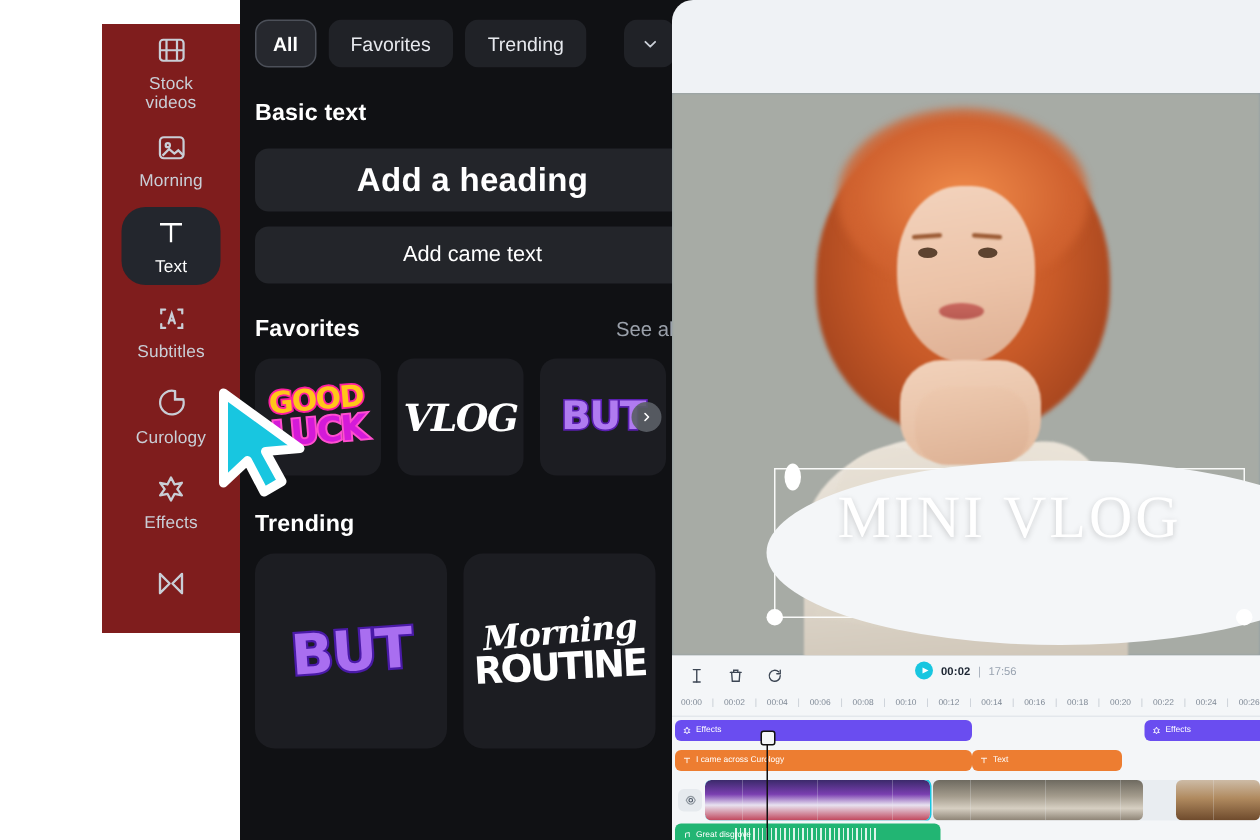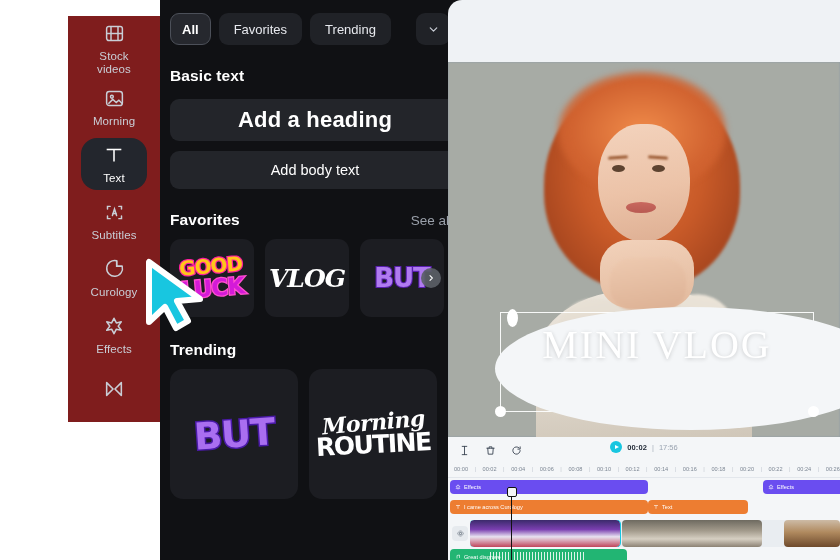--- a/index.html
+++ b/index.html
@@ -121,21 +121,21 @@
   .armL{position:absolute;left:104px;top:236px;width:78px;height:120px;border-radius:40px 20px 0 0;
     background:linear-gradient(160deg,#e9e2d7,#d8d0c2);transform:rotate(9deg);filter:blur(.8px);}
   .armR{position:absolute;left:212px;top:232px;width:80px;height:124px;border-radius:20px 40px 0 0;
     background:linear-gradient(200deg,#ece5da,#d9d1c3);transform:rotate(-9deg);filter:blur(.8px);}
   .hands{position:absolute;left:152px;top:178px;width:94px;height:68px;border-radius:28px;
     background:linear-gradient(170deg,#f2d2bb,#e2b99c);filter:blur(.7px);}
   .hands2{position:absolute;left:162px;top:196px;width:76px;height:52px;border-radius:22px;
     background:linear-gradient(170deg,#eecab0,#dcb093);filter:blur(.8px);}
 
   
-  .sel-box{position:absolute;left:52px;top:250px;width:312px;height:98px;border:1.5px solid rgba(255,255,255,.92);}
+  .sel-box{position:absolute;left:68px;top:250px;width:312px;height:98px;border:1.5px solid rgba(255,255,255,.92);}
   .hdl{position:absolute;width:11px;height:11px;border-radius:50%;background:#fff;}
   .hdl.tl{left:-6px;top:-6px;} .hdl.tr{right:-6px;top:-6px;}
   .hdl.bl{left:-6px;bottom:-6px;} .hdl.br{right:-6px;bottom:-6px;}
   .ov-title{
     position:absolute;left:0;right:0;top:11px;text-align:center;color:#fff;
     font-family:"Liberation Serif", serif;font-size:40px;letter-spacing:2px;line-height:42px;
     text-shadow:0 1px 4px rgba(0,0,0,.18);
   }
   .ov-sub{
     position:absolute;left:0;right:0;top:62px;text-align:center;color:#fff;
@@ -277,21 +277,21 @@
       <div class="chip">Trending</div>
       <div class="chip caret">
         <svg width="13" height="13" viewBox="0 0 24 24" fill="none" stroke="#c9ced6" stroke-width="2.2" stroke-linecap="round" stroke-linejoin="round">
             <path d="M6 9l6 6 6-6"></path>
           </svg>
       </div>
     </div>
 
     <div class="sec-title">Basic text</div>
     <div class="btn-big">Add a heading</div>
-    <div class="btn-small">Add body text</div>
+    <div class="btn-small">Add came text</div>
 
     <div class="sec-head">
       <div class="sec-title">Favorites</div>
       <div class="see-all">See all</div>
     </div>
 
     <div class="row">
       <div class="card">
         <div class="tt goodluck">
           <span class="l1">GOOD</span>

